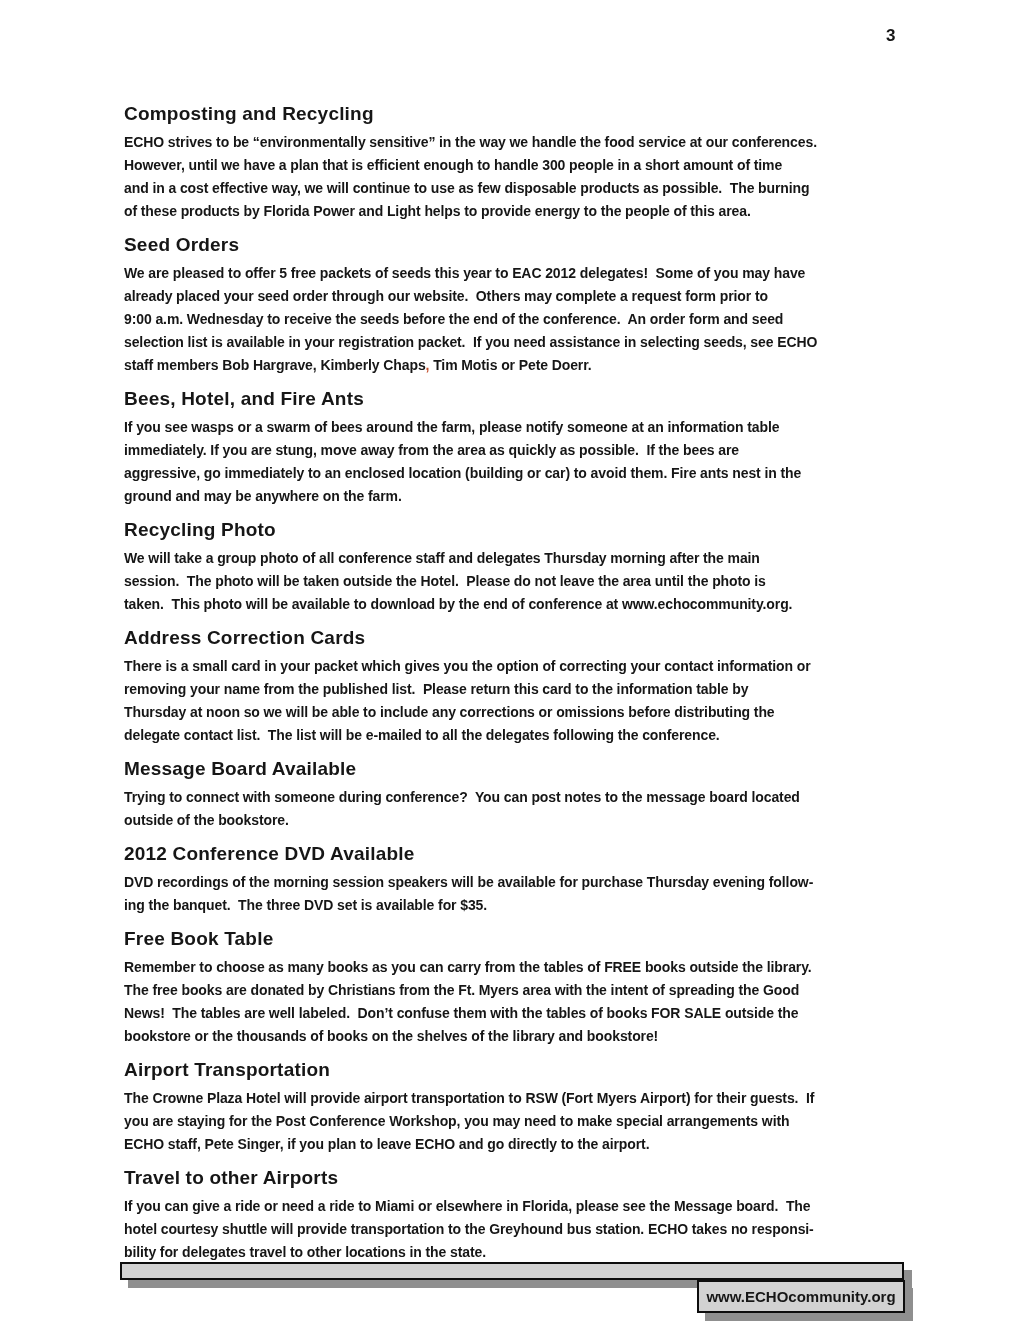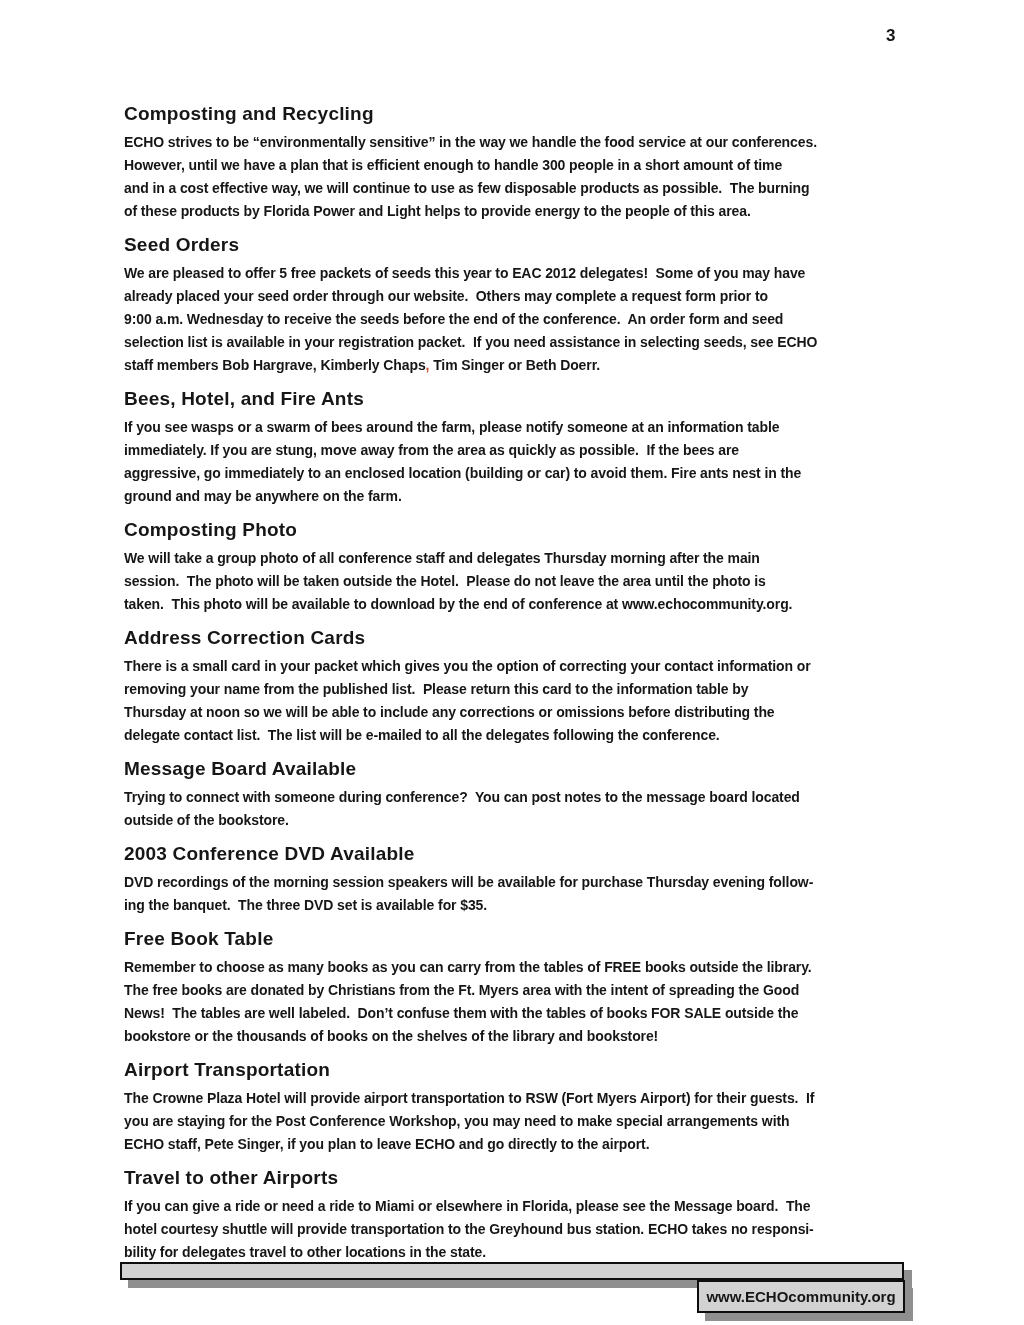--- a/index.html
+++ b/index.html
@@ -96,54 +96,54 @@
 and in a cost effective way, we will continue to use as few disposable products as possible.  The burning
 of these products by Florida Power and Light helps to provide energy to the people of this area.</p>
     </div>
 
     <div>
       <h2 class="section-heading">Seed Orders</h2>
       <p class="body-text"><span>We are pleased to offer 5 free packets of seeds this year to EAC 2012 delegates!  Some of you may have
 already placed your seed order through our website.  Others may complete a request form prior to
 9:00 a.m. Wednesday to receive the seeds before the end of the conference.  An order form and seed
 selection list is available in your registration packet.  If you need assistance in selecting seeds, see ECHO
-staff members Bob Hargrave, Kimberly Chaps</span><span class="red-comma">,</span><span> Tim Singer or Beth Doerr.</span></p>
+staff members Bob Hargrave, Kimberly Chaps</span><span class="red-comma">,</span><span> Tim Motis or Pete Doerr.</span></p>
     </div>
 
     <div>
       <h2 class="section-heading">Bees, Hotel, and Fire Ants</h2>
       <p class="body-text">If you see wasps or a swarm of bees around the farm, please notify someone at an information table
 immediately. If you are stung, move away from the area as quickly as possible.  If the bees are
 aggressive, go immediately to an enclosed location (building or car) to avoid them. Fire ants nest in the
 ground and may be anywhere on the farm.</p>
     </div>
 
     <div>
-      <h2 class="section-heading">Composting Photo</h2>
+      <h2 class="section-heading">Recycling Photo</h2>
       <p class="body-text">We will take a group photo of all conference staff and delegates Thursday morning after the main
 session.  The photo will be taken outside the Hotel.  Please do not leave the area until the photo is
 taken.  This photo will be available to download by the end of conference at www.echocommunity.org.</p>
     </div>
 
     <div>
       <h2 class="section-heading">Address Correction Cards</h2>
       <p class="body-text">There is a small card in your packet which gives you the option of correcting your contact information or
 removing your name from the published list.  Please return this card to the information table by
 Thursday at noon so we will be able to include any corrections or omissions before distributing the
 delegate contact list.  The list will be e-mailed to all the delegates following the conference.</p>
     </div>
 
     <div>
       <h2 class="section-heading">Message Board Available</h2>
       <p class="body-text">Trying to connect with someone during conference?  You can post notes to the message board located
 outside of the bookstore.</p>
     </div>
 
     <div>
-      <h2 class="section-heading">2003 Conference DVD Available</h2>
+      <h2 class="section-heading">2012 Conference DVD Available</h2>
       <p class="body-text">DVD recordings of the morning session speakers will be available for purchase Thursday evening follow-
 ing the banquet.  The three DVD set is available for $35.</p>
     </div>
 
     <div>
       <h2 class="section-heading">Free Book Table</h2>
       <p class="body-text">Remember to choose as many books as you can carry from the tables of FREE books outside the library.
 The free books are donated by Christians from the Ft. Myers area with the intent of spreading the Good
 News!  The tables are well labeled.  Don’t confuse them with the tables of books FOR SALE outside the
 bookstore or the thousands of books on the shelves of the library and bookstore!</p>

